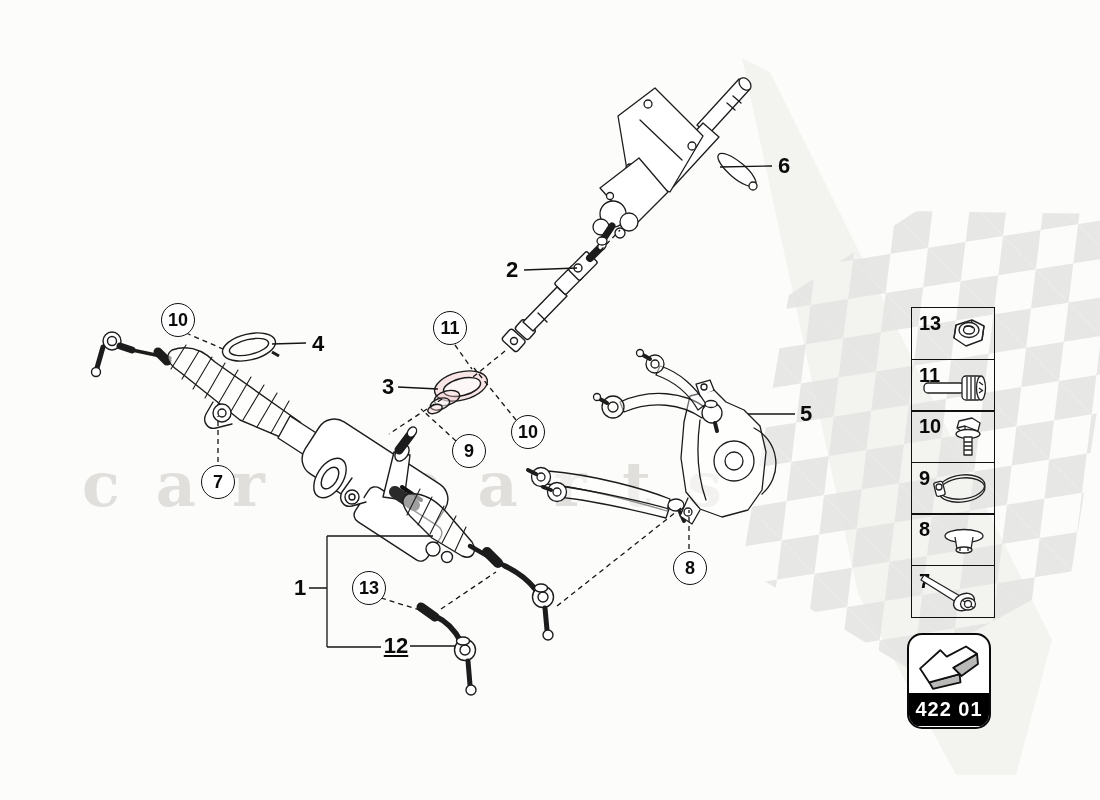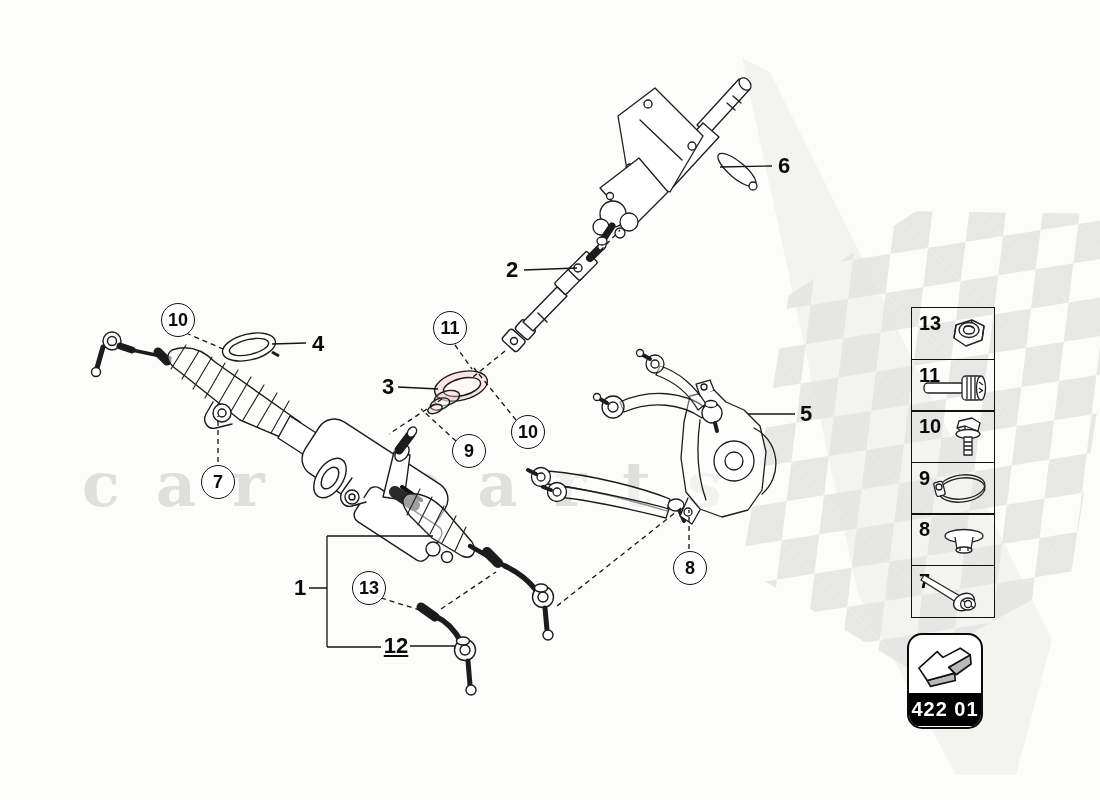--- a/index.html
+++ b/index.html
@@ -33,21 +33,21 @@
 
   
   .legend{position:absolute;left:911px;top:307px;width:82px;}
   .legend-row{position:relative;width:82px;height:51px;border:1.5px solid #111;
     margin-top:-1.5px;box-sizing:content-box;background:transparent;}
   .legend-row:first-child{margin-top:0;}
   .legend-num{position:absolute;left:7px;top:4px;font:700 20px "Liberation Sans",sans-serif;color:#0a0a0a;}
   .legend-icon{position:absolute;left:0;top:0;}
 
   
-  .section-box{position:absolute;left:907px;top:633px;width:76px;height:96px;
+  .section-box{position:absolute;left:907px;top:633px;width:84px;height:96px;
     border:2.5px solid #0a0a0a;border-radius:15px;background:#fff;overflow:hidden;box-sizing:border-box;}
   .section-top{height:58px;display:flex;align-items:center;justify-content:center;}
   .section-bar{height:33px;background:#000;color:#fff;display:flex;align-items:center;
     justify-content:center;font:700 20px "Liberation Sans",sans-serif;letter-spacing:1px;}
 </style>
 </head>
 <body>
 
 <div class="stage">
 

